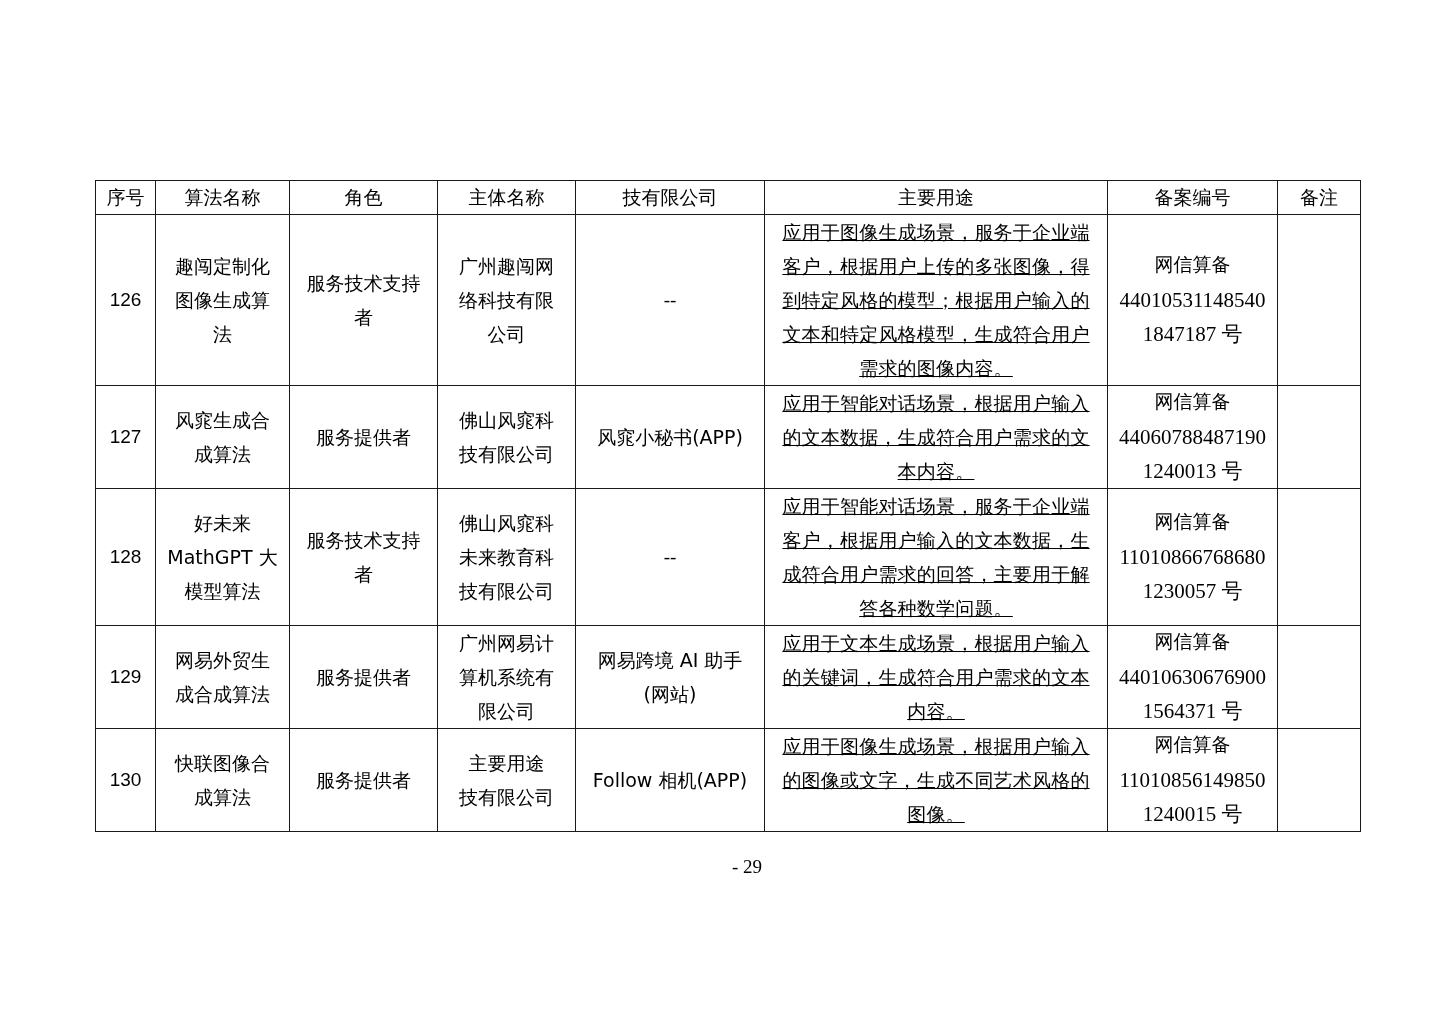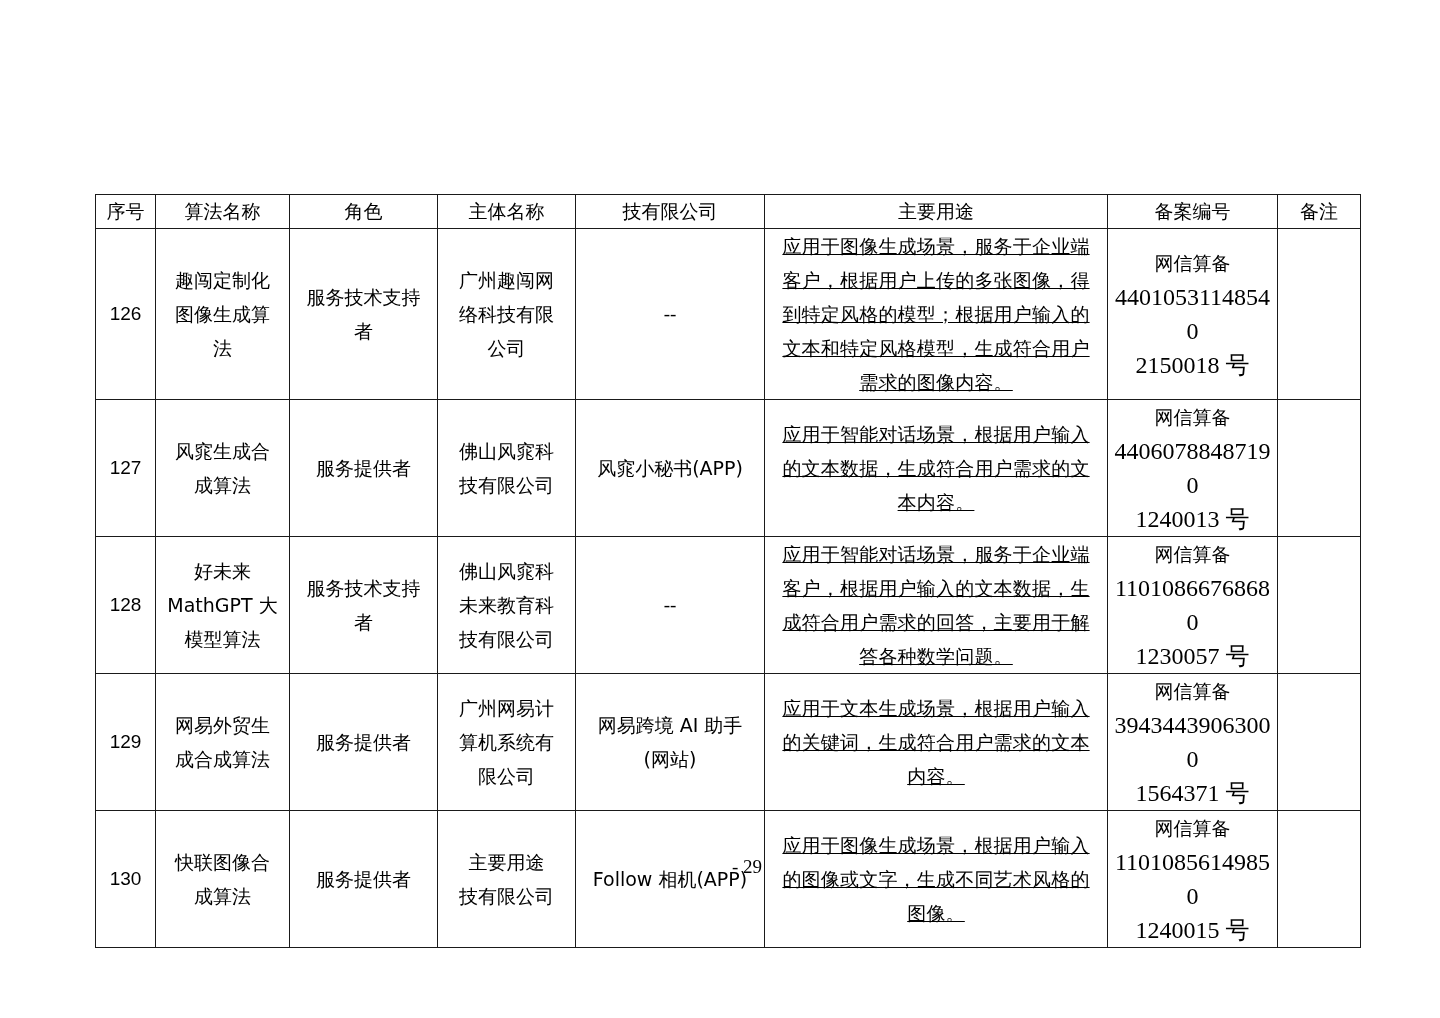--- a/index.html
+++ b/index.html
@@ -21,21 +21,20 @@
       width: 1440px; height: 1018px;
       background: #fff;
     }
     table.registry {
       position: absolute;
       left: 95px;
       top: 180px;
       border-collapse: collapse;
       table-layout: fixed;
       width: 1265px;
-      margin-top: 14px;
     }
     table.registry th, table.registry td {
       border: 1.5px solid #1a1a1a;
       text-align: center;
       vertical-align: middle;
       padding: 0 6px;
       font-size: 19px;
       line-height: 34px;
       font-weight: normal;
       word-break: break-all;
@@ -56,24 +55,24 @@
       text-align: center;
       padding: 0 6px;
       letter-spacing: 0.2px;
       text-decoration: underline;
     }
     td.filing {
       line-height: 34px;
     }
     .filing-code {
       font-family: "Liberation Serif", "DejaVu Serif", serif;
-      font-size: 24px;
+      font-size: 21px;
       display: block;
     }
-    .filing-label { display: block; }
+    .filing-label { display: block; font-family: Liberation Mono, monospace; }
     tr.r126 td { height: 170px; }
     tr.r127 td { height: 101px; }
     tr.r128 td { height: 136px; }
     tr.r129 td { height: 101px; }
     tr.r130 td { height: 101px; }
     .page-number {
       position: absolute;
       left: 0;
       width: 1494px;
       top: 856px;
@@ -134,21 +133,21 @@
         <td class="usage">
           <span class="line">应用于图像生成场景，服务于企业端</span>
           <span class="line">客户，根据用户上传的多张图像，得</span>
           <span class="line">到特定风格的模型；根据用户输入的</span>
           <span class="line">文本和特定风格模型，生成符合用户</span>
           <span class="line">需求的图像内容。</span>
         </td>
         <td class="filing">
           <span class="filing-label">网信算备</span>
           <span class="filing-code">44010531148540</span>
-          <span class="filing-code">2150018 号</span>
+          <span class="filing-code">1847187 号</span>
         </td>
         <td></td>
       </tr>
 
       <tr class="r127">
         <td class="num">127</td>
         <td>
           <span class="line">风窕生成合</span>
           <span class="line">成算法</span>
         </td>
@@ -226,21 +225,21 @@
           <span class="line">网易跨境 AI 助手</span>
           <span class="line">(网站)</span>
         </td>
         <td class="usage">
           <span class="line">应用于文本生成场景，根据用户输入</span>
           <span class="line">的关键词，生成符合用户需求的文本</span>
           <span class="line">内容。</span>
         </td>
         <td class="filing">
           <span class="filing-label">网信算备</span>
-          <span class="filing-code">39434439063000</span>
+          <span class="filing-code">44010630676900</span>
           <span class="filing-code">1564371 号</span>
         </td>
         <td></td>
       </tr>
 
       <tr class="r130">
         <td class="num">130</td>
         <td>
           <span class="line">快联图像合</span>
           <span class="line">成算法</span>

